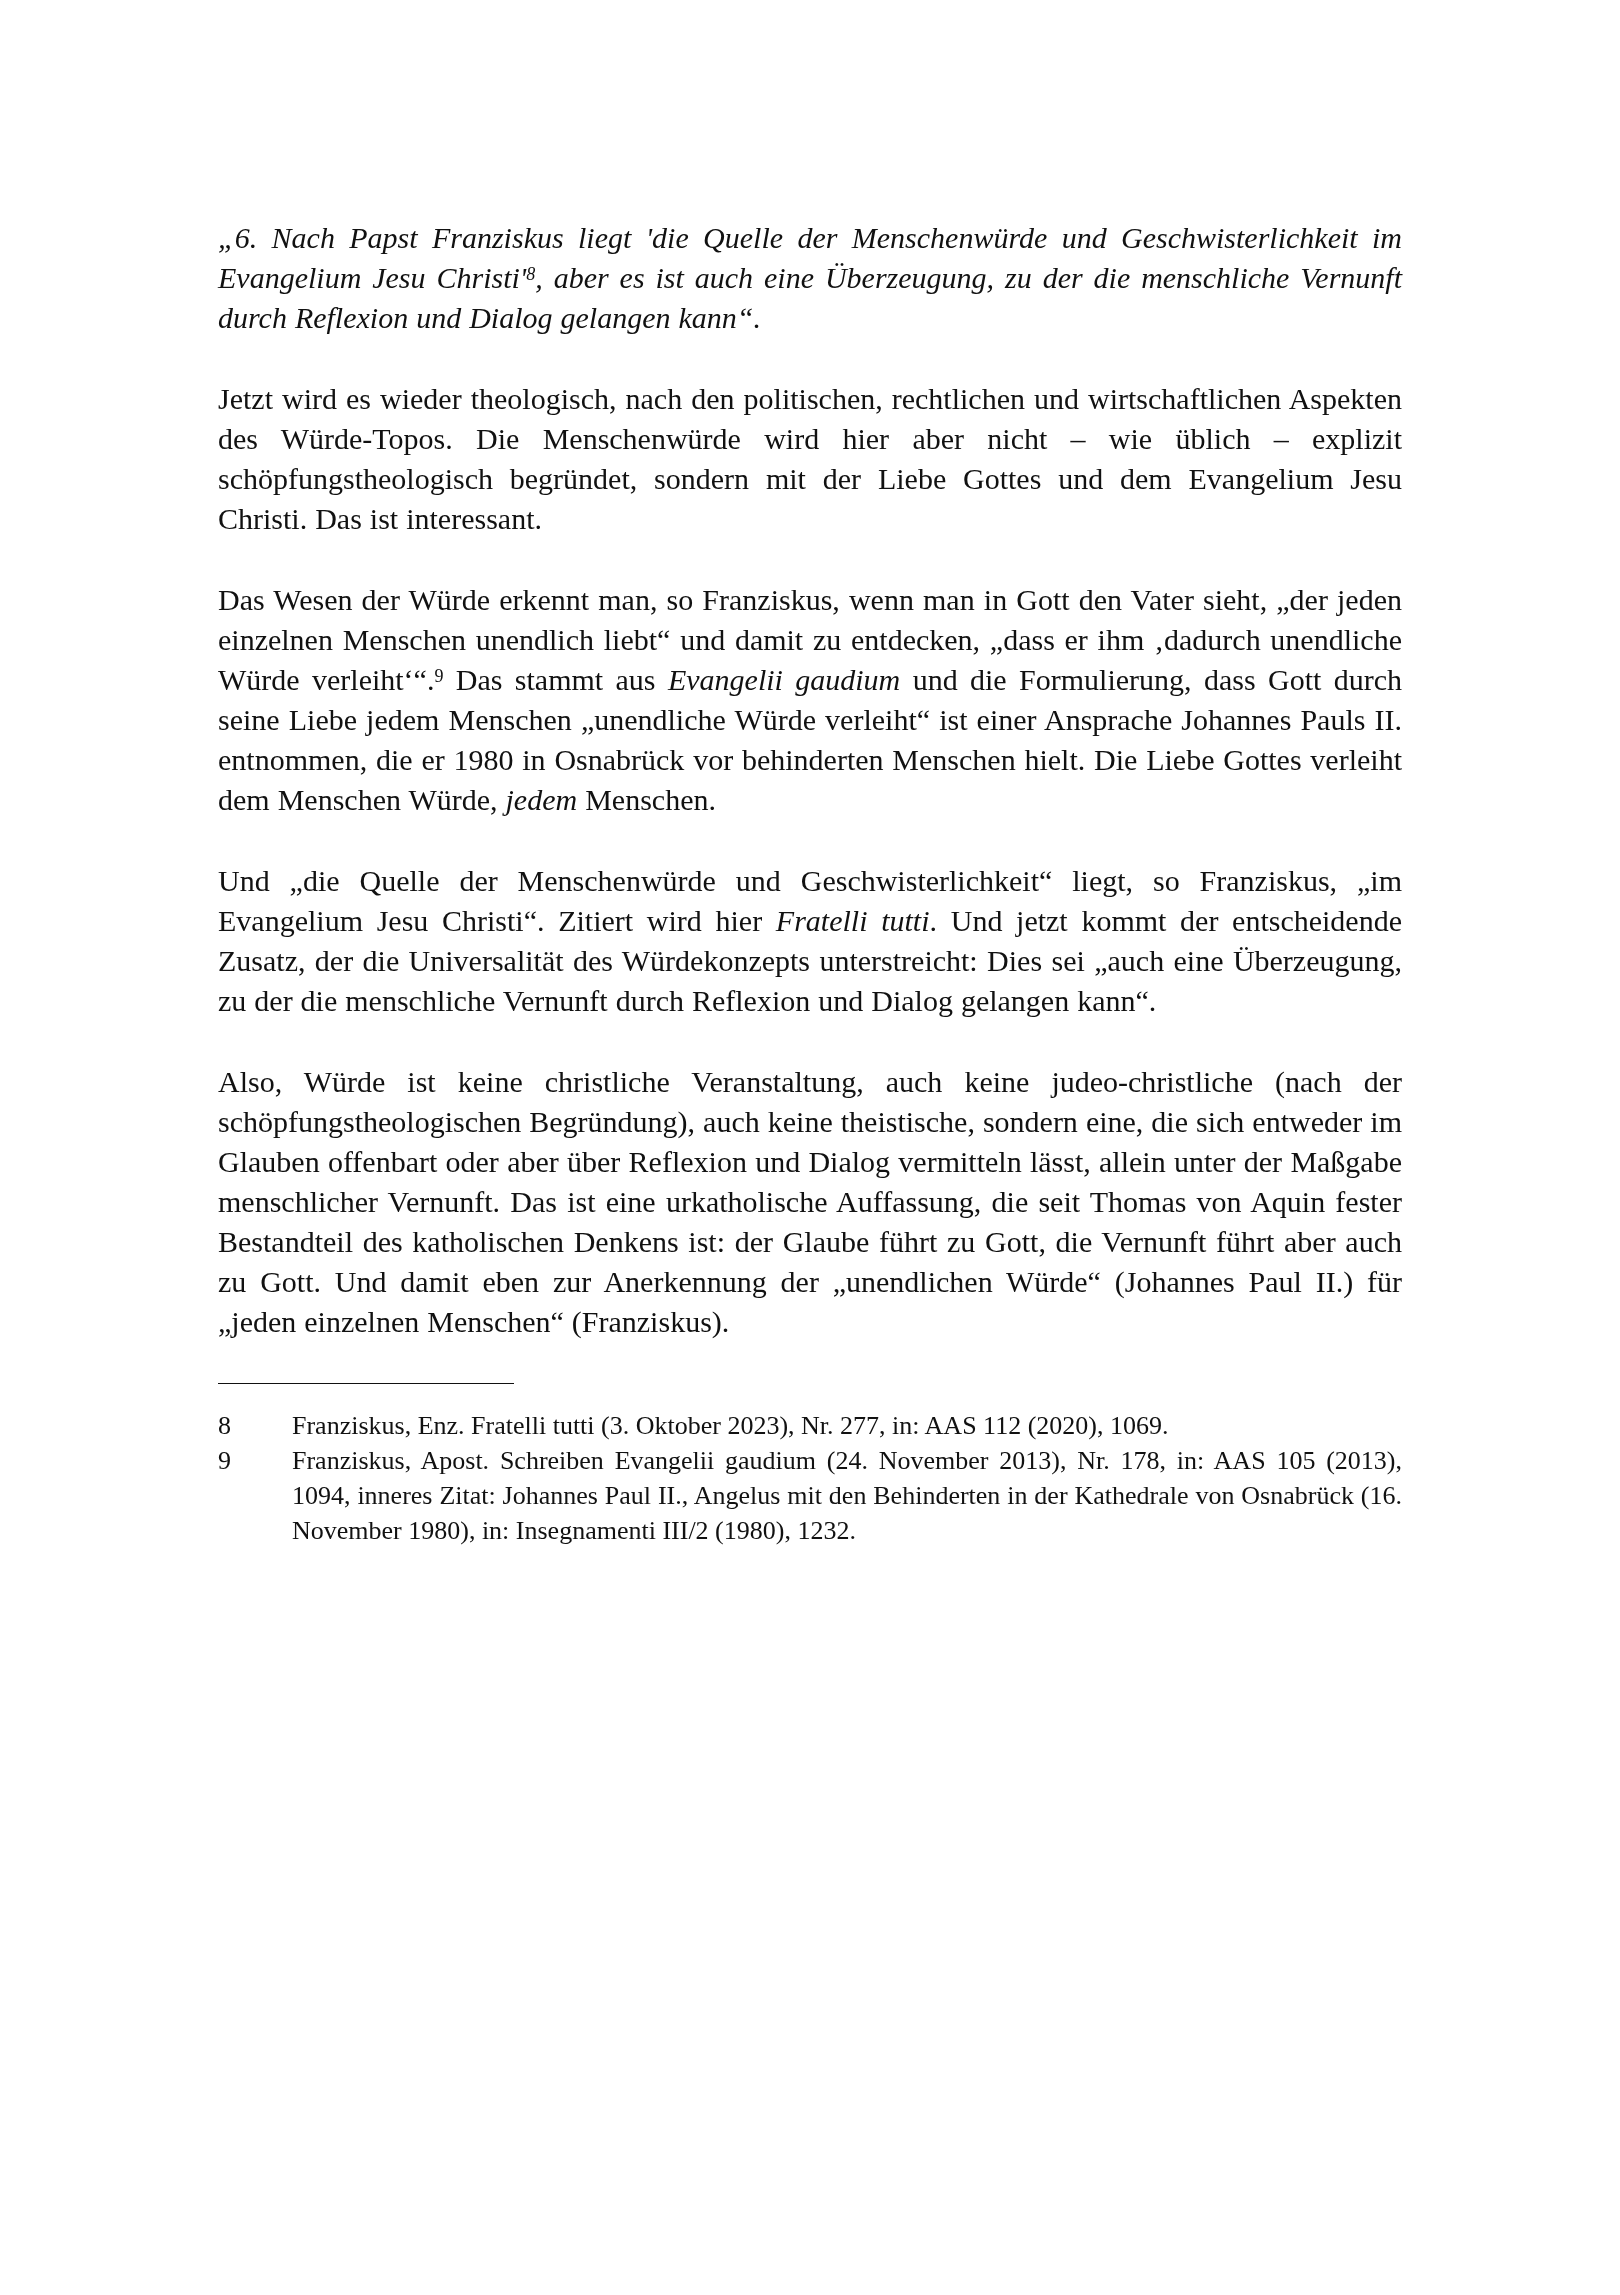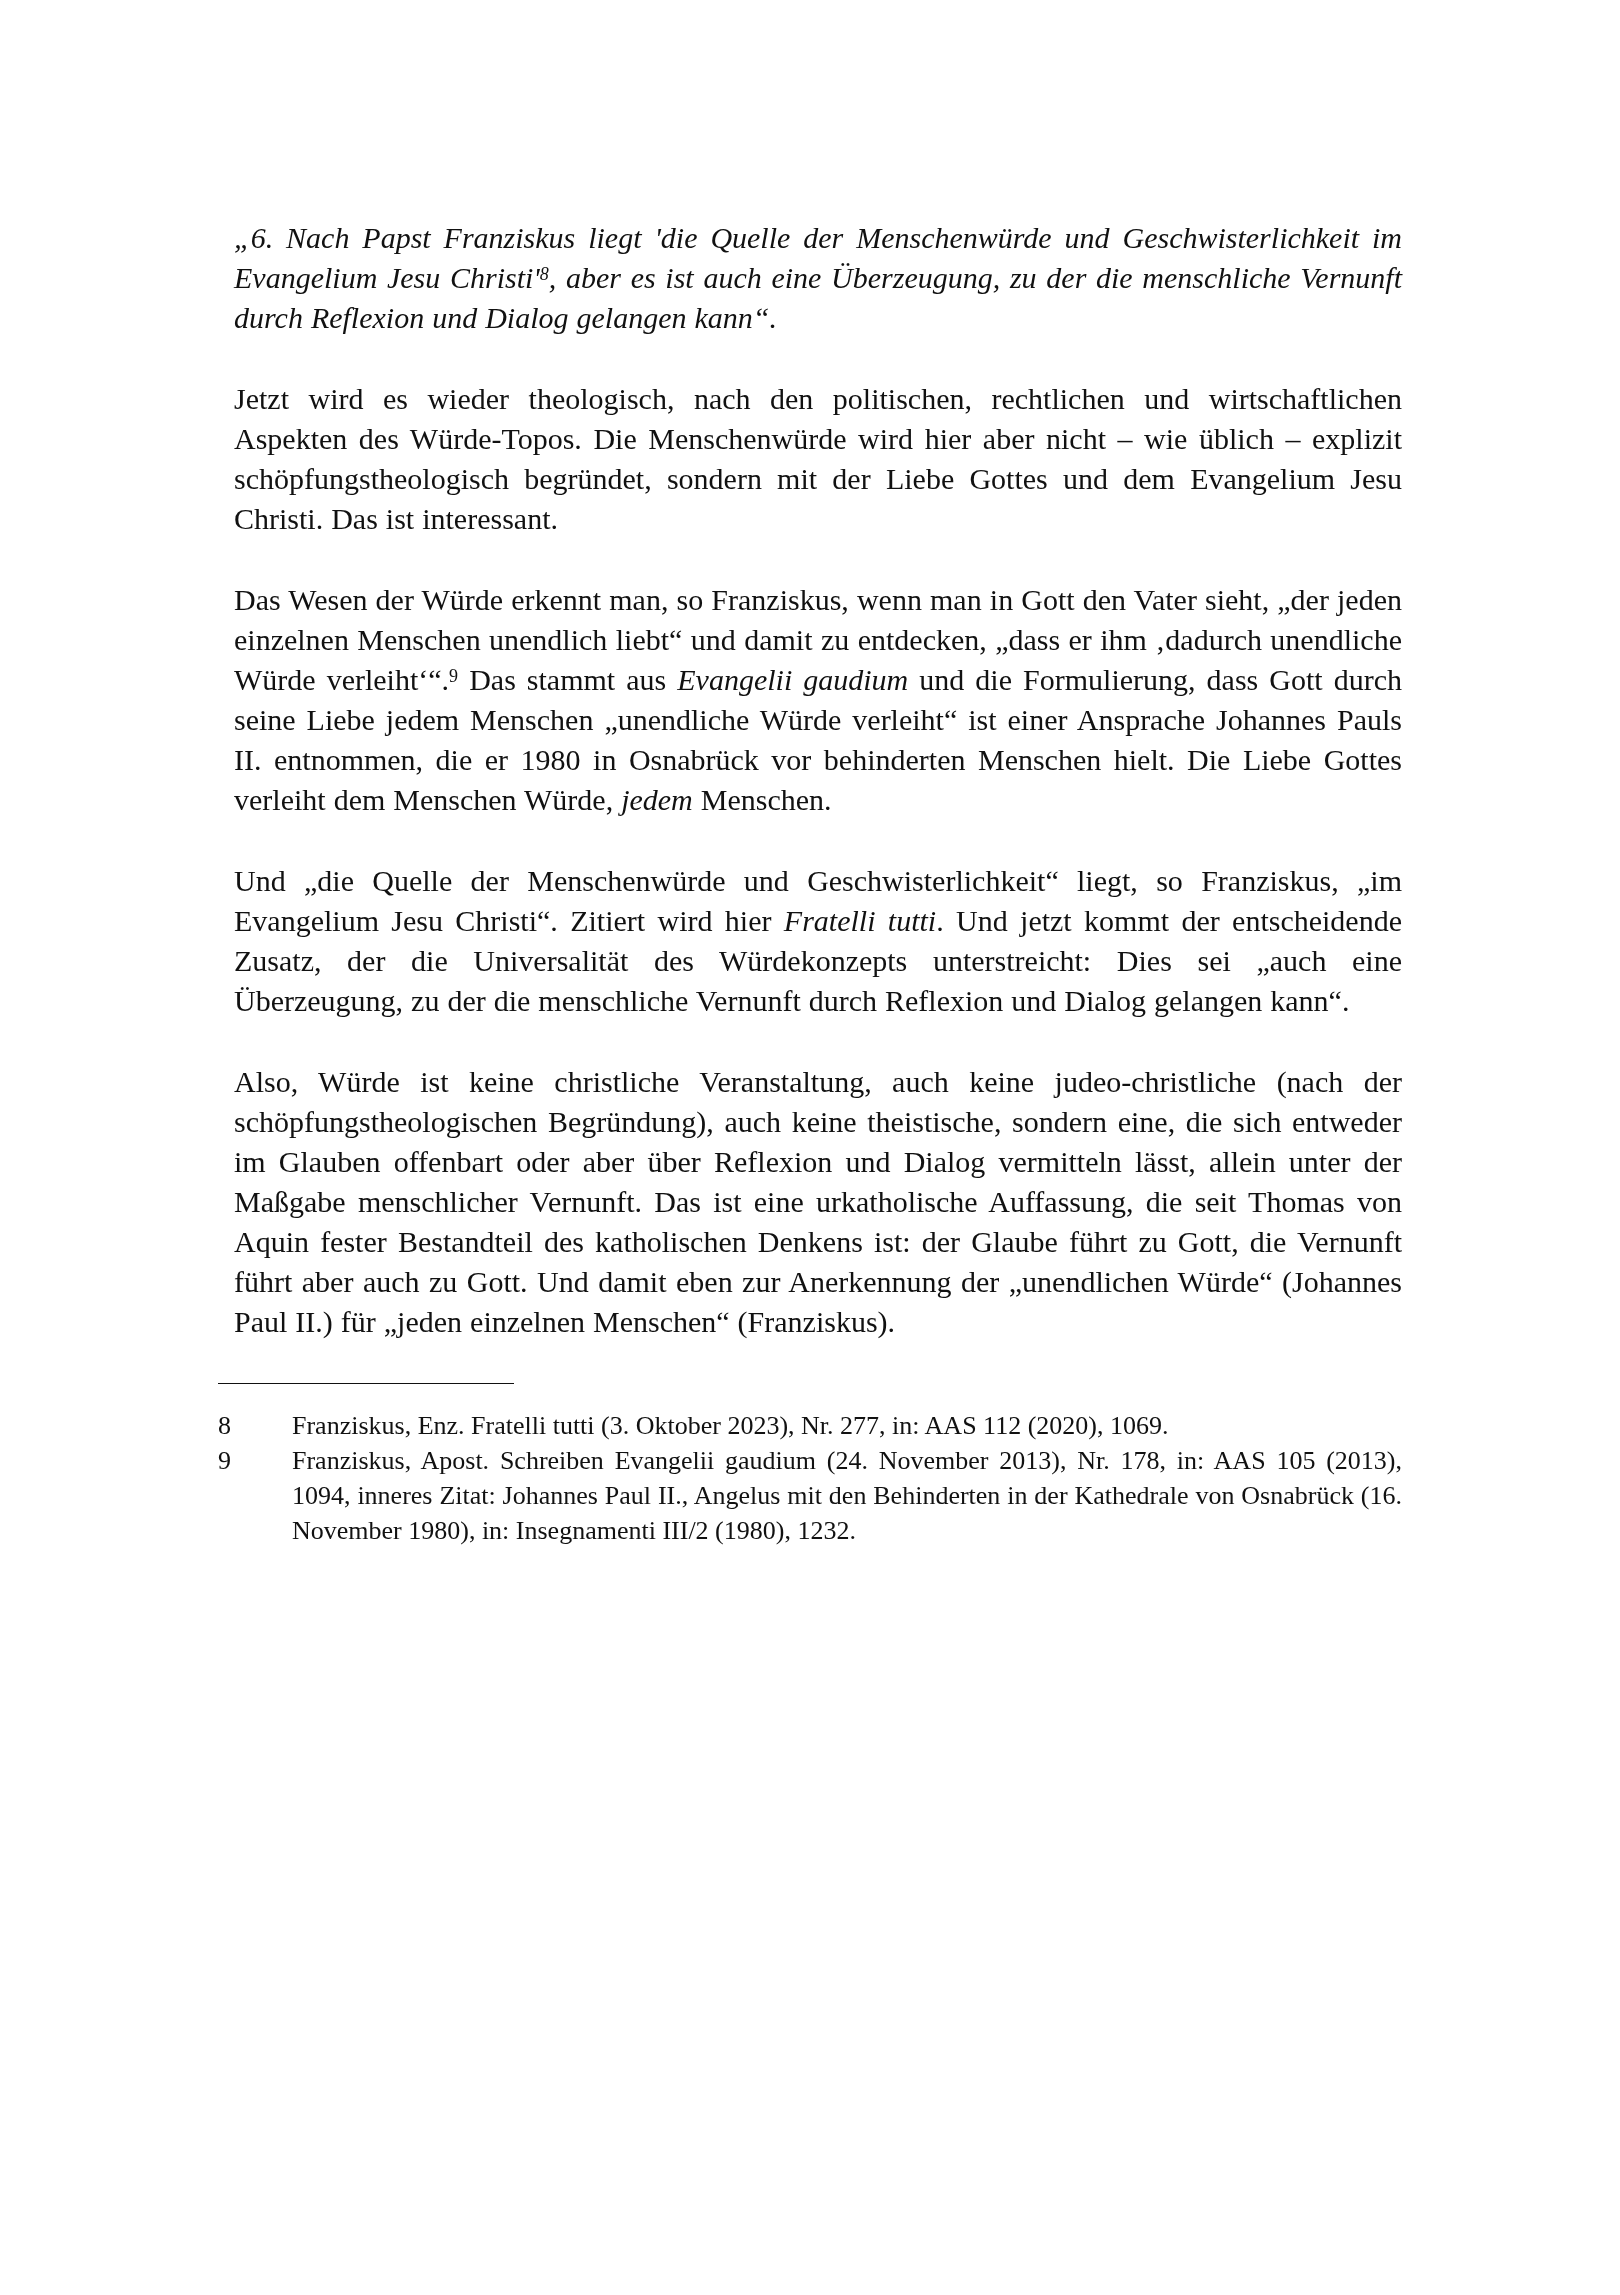--- a/index.html
+++ b/index.html
@@ -20,21 +20,21 @@
   .page-number {
     text-align: center;
     font-size: 30px;
     line-height: 40px;
     margin: 0 0 52px 0;
   }
   .para {
     font-size: 30px;
     line-height: 40px;
     text-align: justify;
-    margin: 0 0 41px 16px;
+    margin: 0 0 41px 0;
     hyphens: auto;
     -webkit-hyphens: auto;
     word-spacing: 0.5px;
   }
   .it { font-style: italic; }
   sup.fn-ref {
     font-size: 0.6em;
     line-height: 0;
     vertical-align: baseline;
     position: relative;

